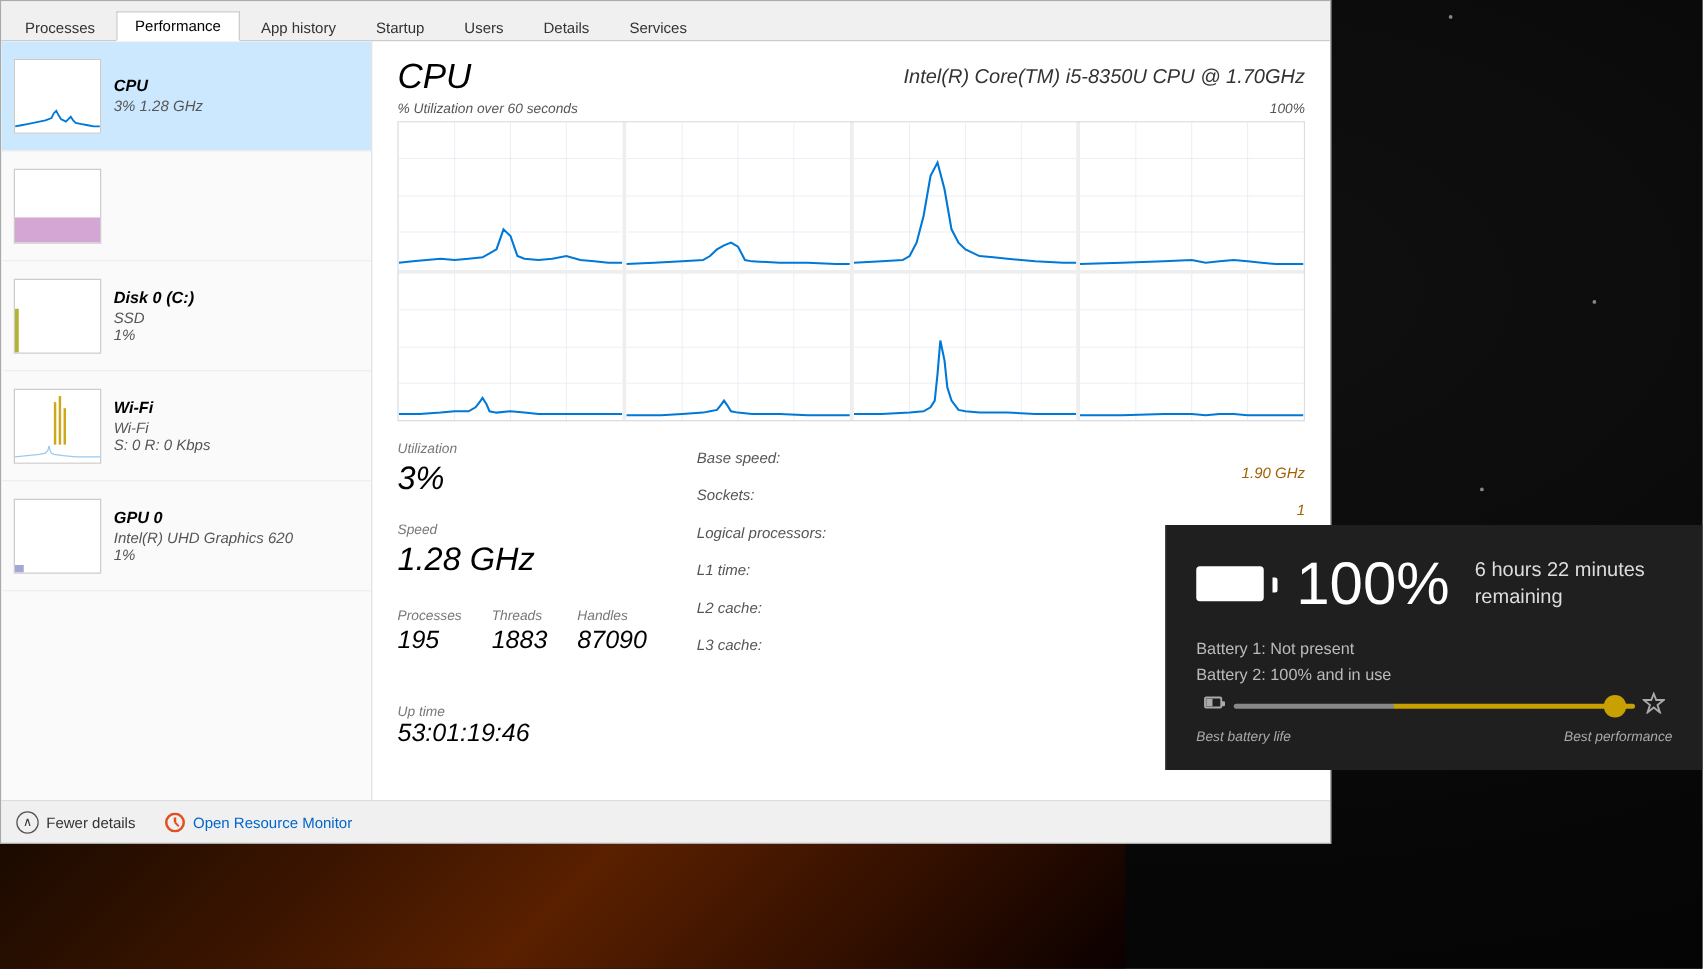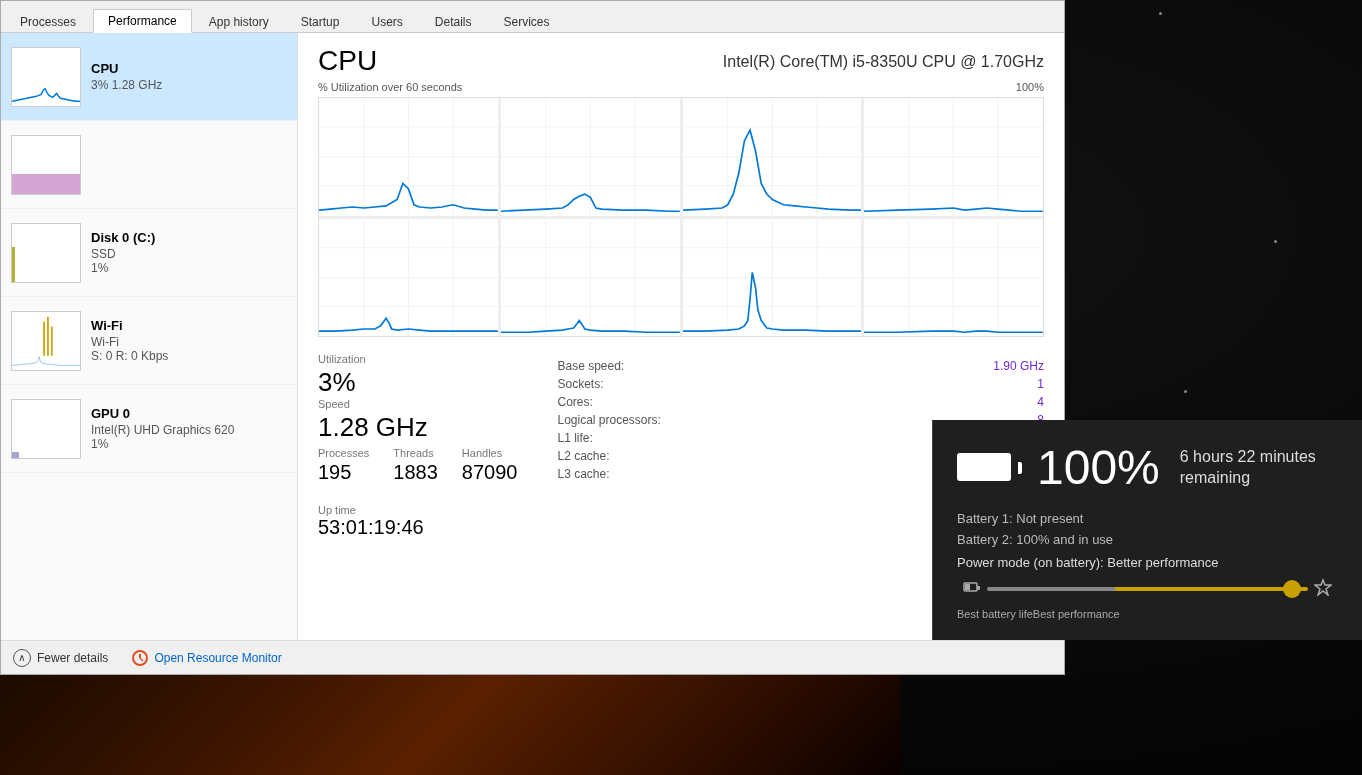--- a/index.html
+++ b/index.html
@@ -74,20 +74,21 @@
       border-color: #ccc;
       border-bottom: 1px solid #fff;
       color: #000;
     }
 
     
     .main-content {
       display: flex;
       flex: 1;
       overflow: hidden;
+      font-style: italic;
     }
 
     
     .sidebar {
       width: 297px;
       background: #fafafa;
       border-right: 1px solid #ddd;
       flex-shrink: 0;
       overflow-y: auto;
     }
@@ -239,21 +240,21 @@
     .stat-value.medium {
       font-size: 20px;
     }
     .info-row {
       display: flex;
       justify-content: space-between;
       font-size: 12px;
       padding: 2px 0;
     }
     .info-key { color: #555; }
-    .info-val { color: #6d28d9; font-weight: 500; }
+    .info-val { color: #a16207; font-weight: 500; margin-top: 12px; }
 
     
     .uptime-section { margin-top: 20px; }
     .uptime-label { font-size: 11px; color: #777; }
     .uptime-value { font-size: 20px; font-weight: 300; color: #000; }
 
     
     .bottom-bar {
       height: 34px;
       background: #f0f0f0;
@@ -374,23 +375,24 @@
       top: 50%;
       transform: translate(50%, -50%);
       width: 18px;
       height: 18px;
       background: #c8a000;
       border-radius: 50%;
       right: -5%;
     }
     .slider-labels {
       display: flex;
-      justify-content: flex-start;
+      justify-content: space-between;
       font-size: 11px;
       color: #aaa;
+      font-style: italic;
     }
     .slider-icon-left, .slider-icon-right {
       font-size: 16px;
       color: #aaa;
       margin: 0 6px;
     }
 
     
     .dot {
       position: absolute;
@@ -594,21 +596,21 @@
             <line x1="0" y1="82" x2="160" y2="82" stroke="#e0e8f0" stroke-width="0.5"></line>
             <line x1="40" y1="0" x2="40" y2="110" stroke="#e0e8f0" stroke-width="0.5"></line>
             <line x1="80" y1="0" x2="80" y2="110" stroke="#e0e8f0" stroke-width="0.5"></line>
             <line x1="120" y1="0" x2="120" y2="110" stroke="#e0e8f0" stroke-width="0.5"></line>
             <polyline points="0,106 30,106 60,105 80,105 90,106 100,105 110,105 120,106 130,106 150,106 160,106" fill="none" stroke="#0078d7" stroke-width="1.5"></polyline>
           </svg>
         </div>
       </div>
 
       <div style="display:flex; gap: 40px; margin-bottom: 12px;">
-        <div style="display:flex; flex-direction:column; gap:0; flex: 0 0 auto;">
+        <div style="display:flex; flex-direction:column; gap:20px; flex: 0 0 auto;">
           <div>
             <div class="stat-label">Utilization</div>
             <div class="stat-value">3%</div>
           </div>
           <div>
             <div class="stat-label">Speed</div>
             <div class="stat-value">1.28 GHz</div>
           </div>
           <div style="display:flex; gap:24px; margin-top: 4px;">
             <div>
@@ -633,29 +635,25 @@
         <div style="flex: 1; padding-top: 4px;">
           <div class="info-row">
             <span class="info-key">Base speed:</span>
             <span class="info-val">1.90 GHz</span>
           </div>
           <div class="info-row">
             <span class="info-key">Sockets:</span>
             <span class="info-val">1</span>
           </div>
           <div class="info-row">
-            <span class="info-key">Cores:</span>
-            <span class="info-val">4</span>
-          </div>
-          <div class="info-row">
             <span class="info-key">Logical processors:</span>
             <span class="info-val">8</span>
           </div>
           <div class="info-row">
-            <span class="info-key">L1 life:</span>
+            <span class="info-key">L1 time:</span>
             <span class="info-val">256 KB</span>
           </div>
           <div class="info-row">
             <span class="info-key">L2 cache:</span>
             <span class="info-val">1.0 MB</span>
           </div>
           <div class="info-row">
             <span class="info-key">L3 cache:</span>
             <span class="info-val">6.0 MB</span>
           </div>
@@ -690,21 +688,20 @@
       </div>
       <div class="battery-tip"></div>
     </div>
     <div class="battery-pct">100%</div>
     <div class="battery-time">6 hours 22 minutes<br>remaining</div>
   </div>
 
   <div class="battery-detail">Battery 1: Not present</div>
   <div class="battery-detail">Battery 2: 100% and in use</div>
 
-  <div class="power-mode-label">Power mode (on battery): Better performance</div>
 
   <div class="slider-container">
     <span class="slider-icon-left">
       <svg width="18" height="18" viewBox="0 0 18 18">
           <rect x="1" y="5" width="13" height="8" rx="1" fill="none" stroke="#aaa" stroke-width="1.5"></rect>
           <rect x="14" y="8" width="3" height="4" rx="1" fill="#aaa"></rect>
           <rect x="2" y="6" width="5" height="6" rx="0.5" fill="#aaa"></rect>
         </svg>
     </span>
     <div class="slider-track" style="position:relative; flex:1;">

